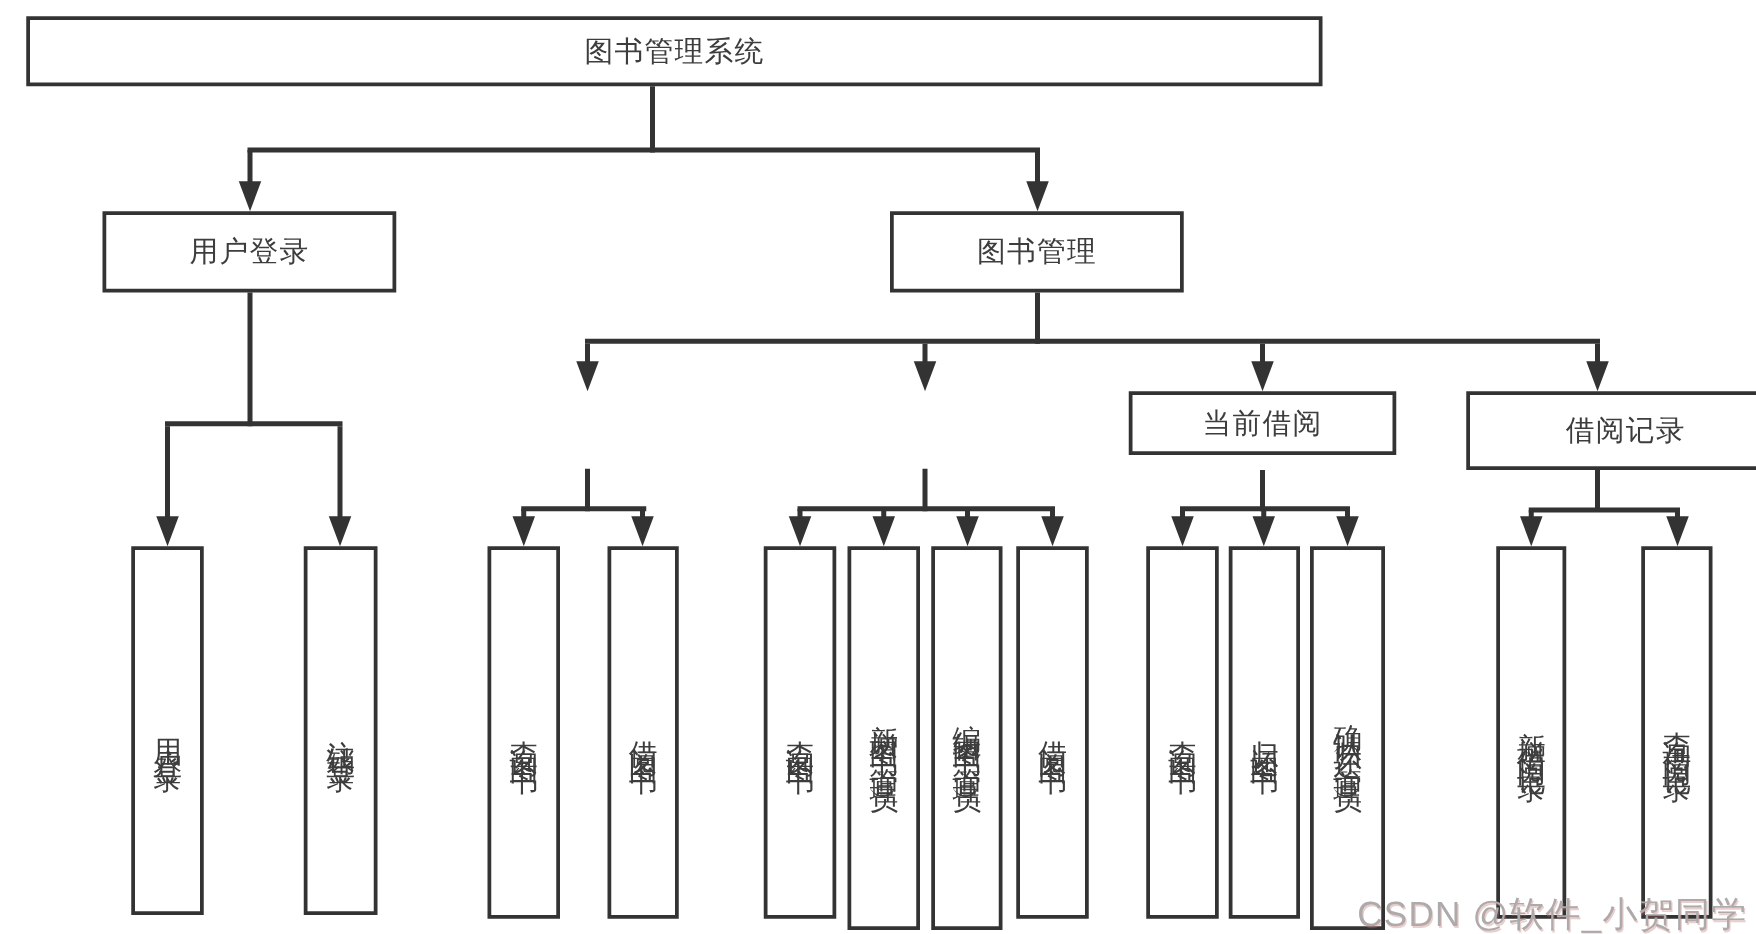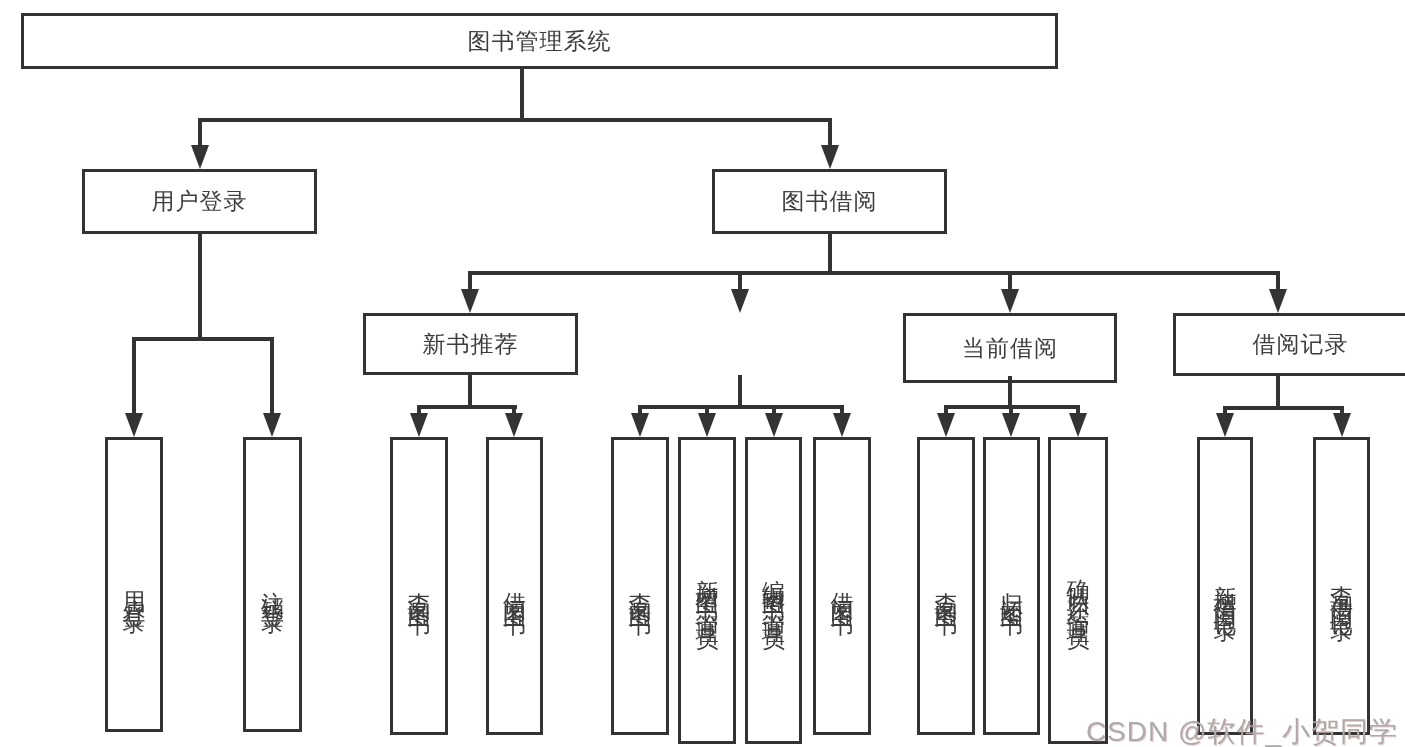--- a/index.html
+++ b/index.html
@@ -53,24 +53,23 @@
   }
 </style>
 </head>
 <body>
 
 <div id="canvas">
 
   <div class="node h" style="left:21px;top:13px;width:1037px;height:56px;">图书管理系统</div>
 
   <div class="node h" style="left:82px;top:169px;width:235px;height:65px;">用户登录</div>
-  <div class="node h" style="left:712px;top:169px;width:235px;height:65px;">图书借阅</div>
+  <div class="node h" style="left:712px;top:169px;width:235px;height:65px;">图书管理</div>
 
-  <div class="node h" style="left:363px;top:313px;width:215px;height:62px;">新书推荐</div>
-  <div class="node h" style="left:903px;top:313px;width:214px;height:70px;">当前借阅</div>
+  <div class="node h" style="left:903px;top:313px;width:214px;height:51px;">当前借阅</div>
   <div class="node h" style="left:1173px;top:313px;width:255px;height:63px;">借阅记录</div>
 
   <div class="node v" style="left:105px;top:437px;width:58px;height:295px;">用户登录</div>
   <div class="node v" style="left:243px;top:437px;width:59px;height:295px;">注销登录</div>
 
   <div class="node v" style="left:390px;top:437px;width:58px;height:298px;">查询图书</div>
   <div class="node v" style="left:486px;top:437px;width:57px;height:298px;">借阅图书</div>
 
   <div class="node v" style="left:611px;top:437px;width:58px;height:298px;">查询图书</div>
   <div class="node v" style="left:678px;top:437px;width:58px;height:307px;">新增图书（管理员）</div>

